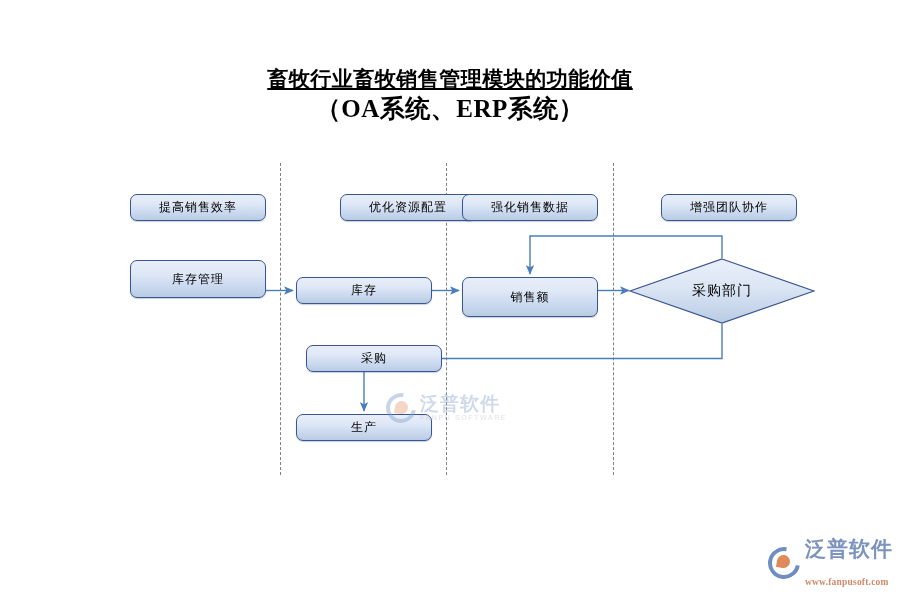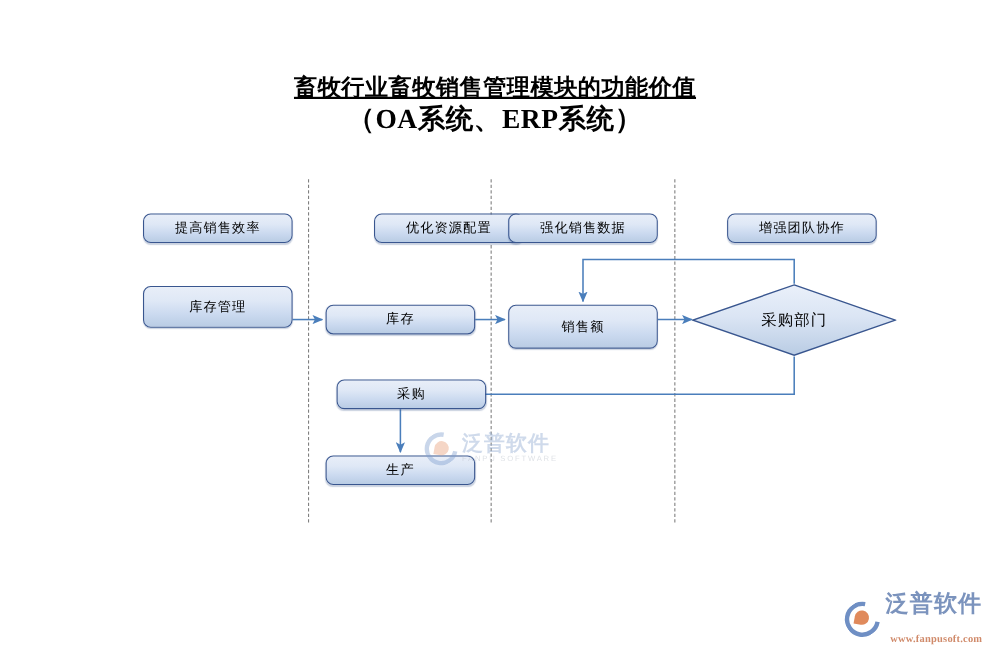--- a/index.html
+++ b/index.html
@@ -161,21 +161,20 @@
     color: #7b93bd;
     letter-spacing: 1px;
   }
   .logo-br .wm-en {
     font-size: 9.5px;
     color: #d08a6a;
     letter-spacing: 0.2px;
     font-family: "Liberation Serif", "DejaVu Serif", serif;
     font-weight: bold;
     margin-top: 17px;
-    text-align: right;
   }
 </style>
 </head>
 <body>
 
 <div id="canvas">
 
   <div class="title-block">
     <div class="title-line1">畜牧行业畜牧销售管理模块的功能价值</div>
     <div class="title-line2">（OA系统、ERP系统）</div>

